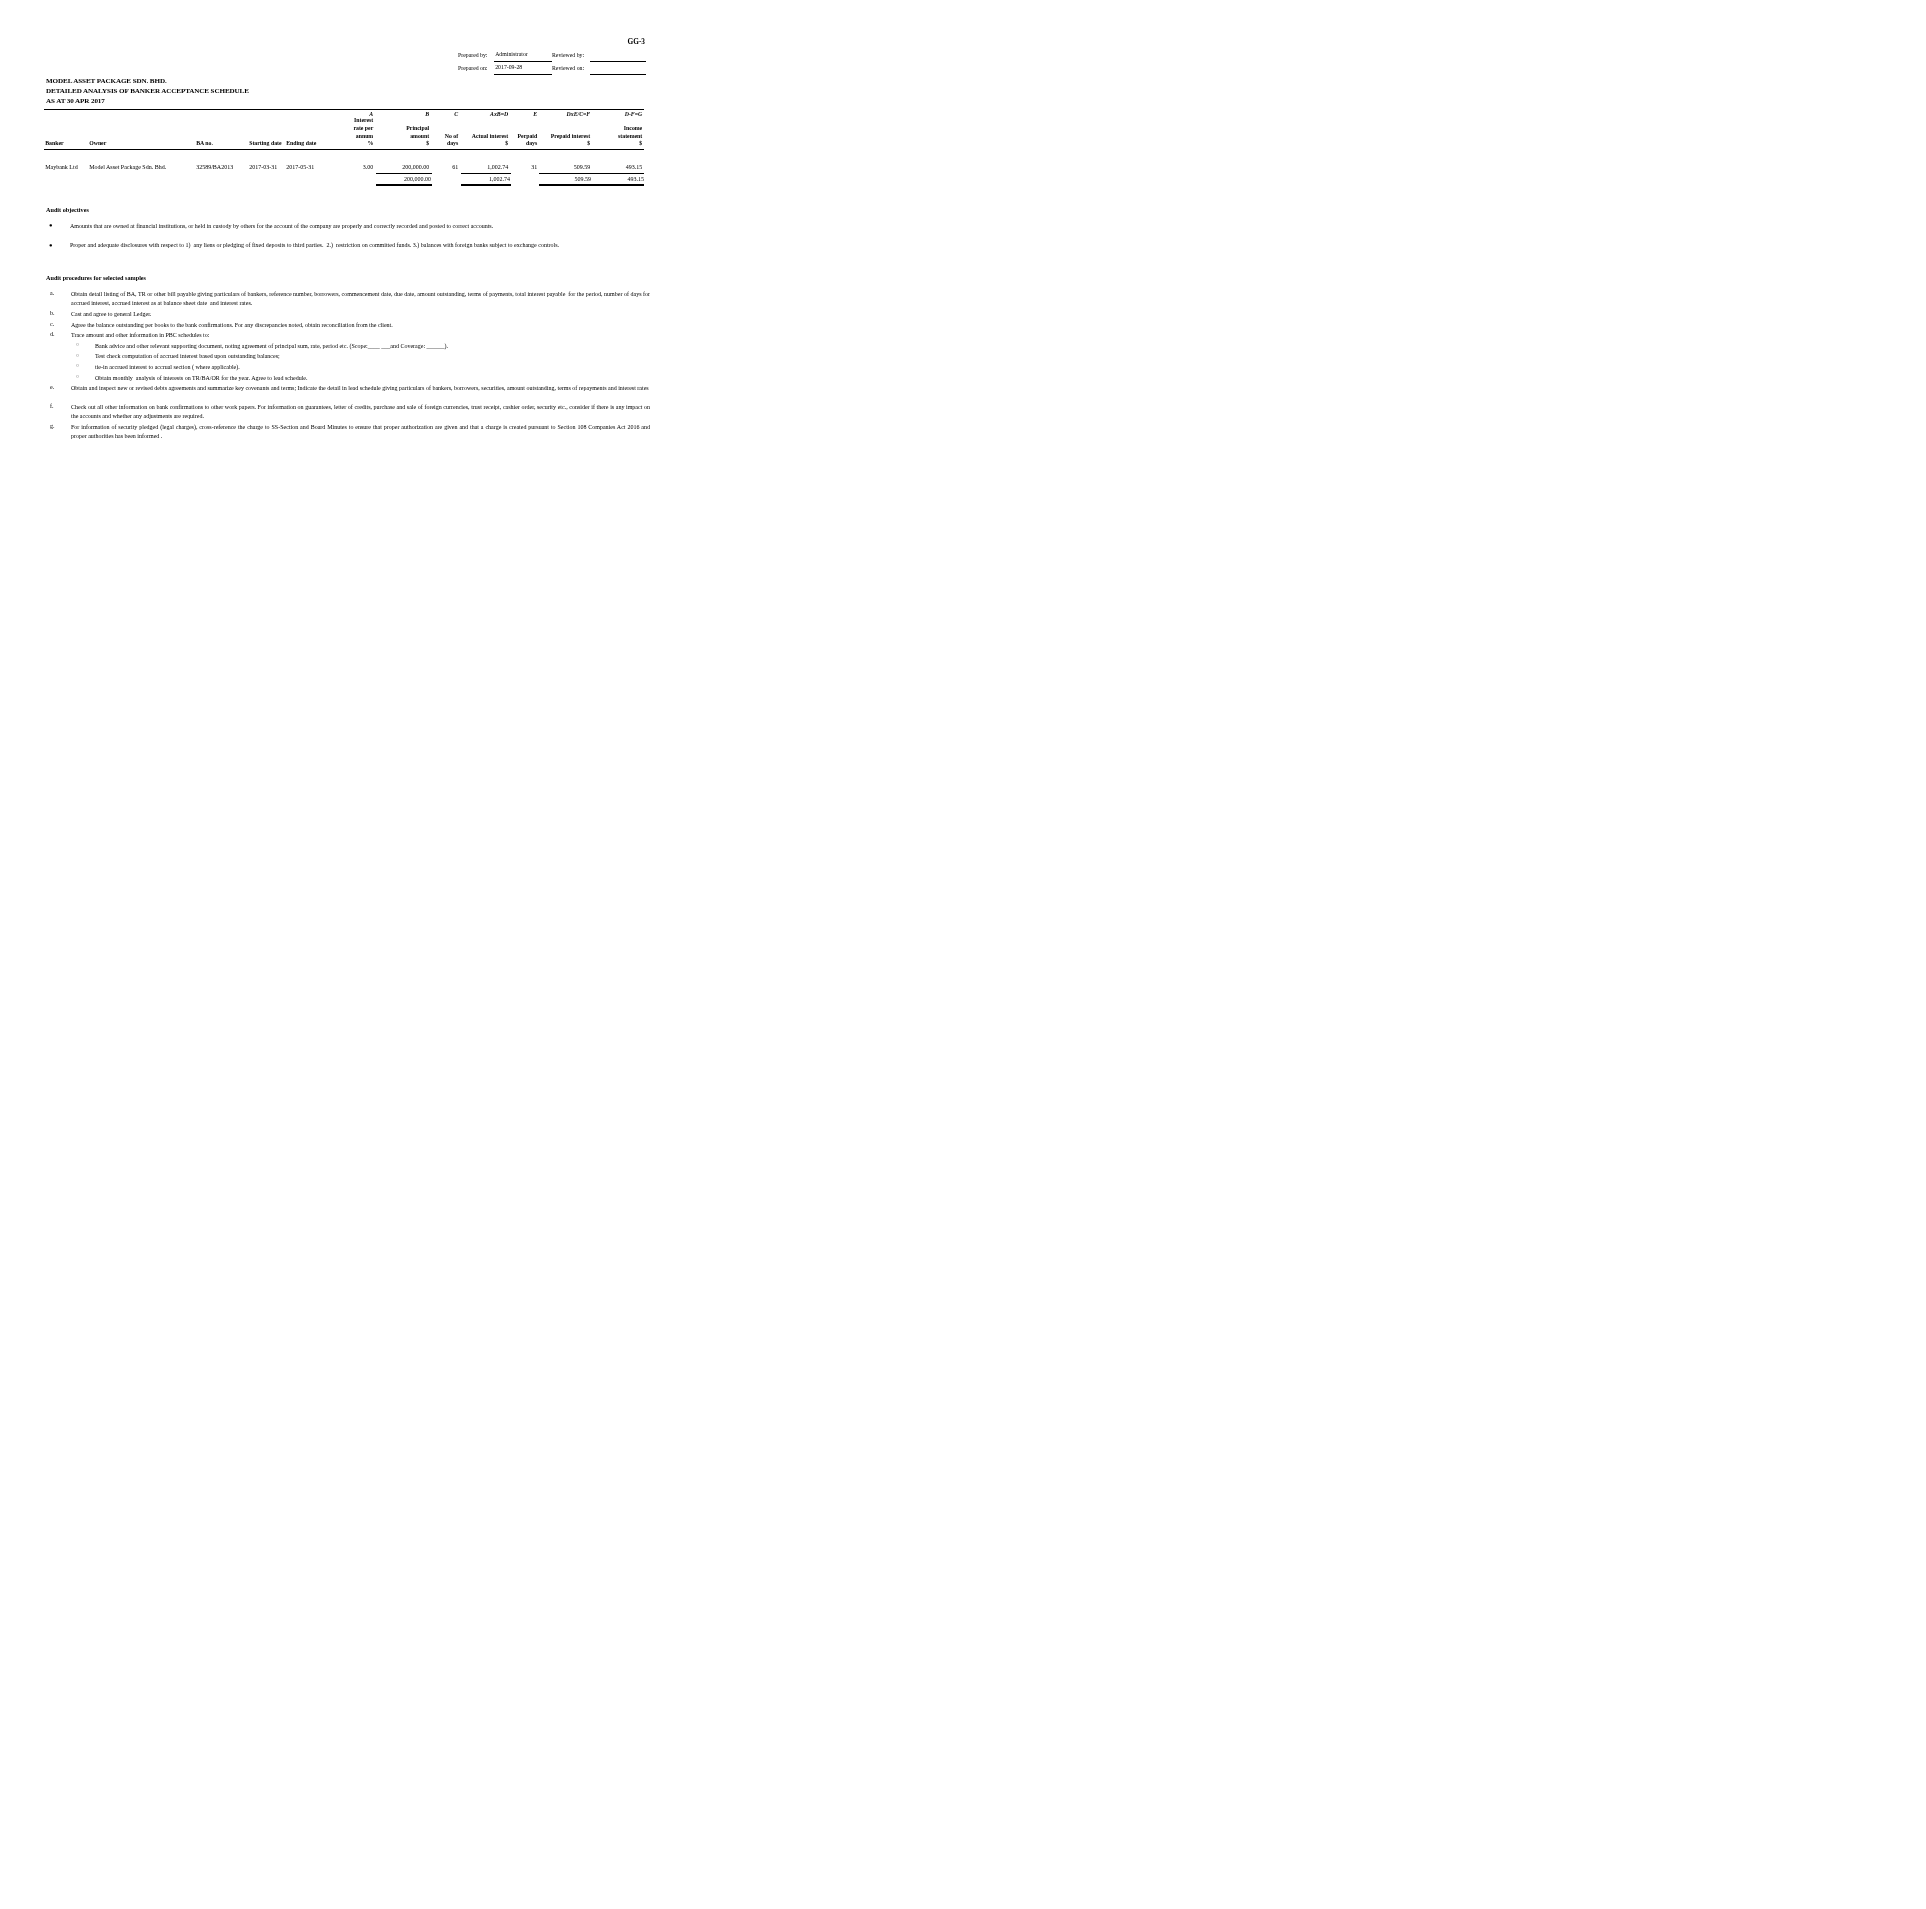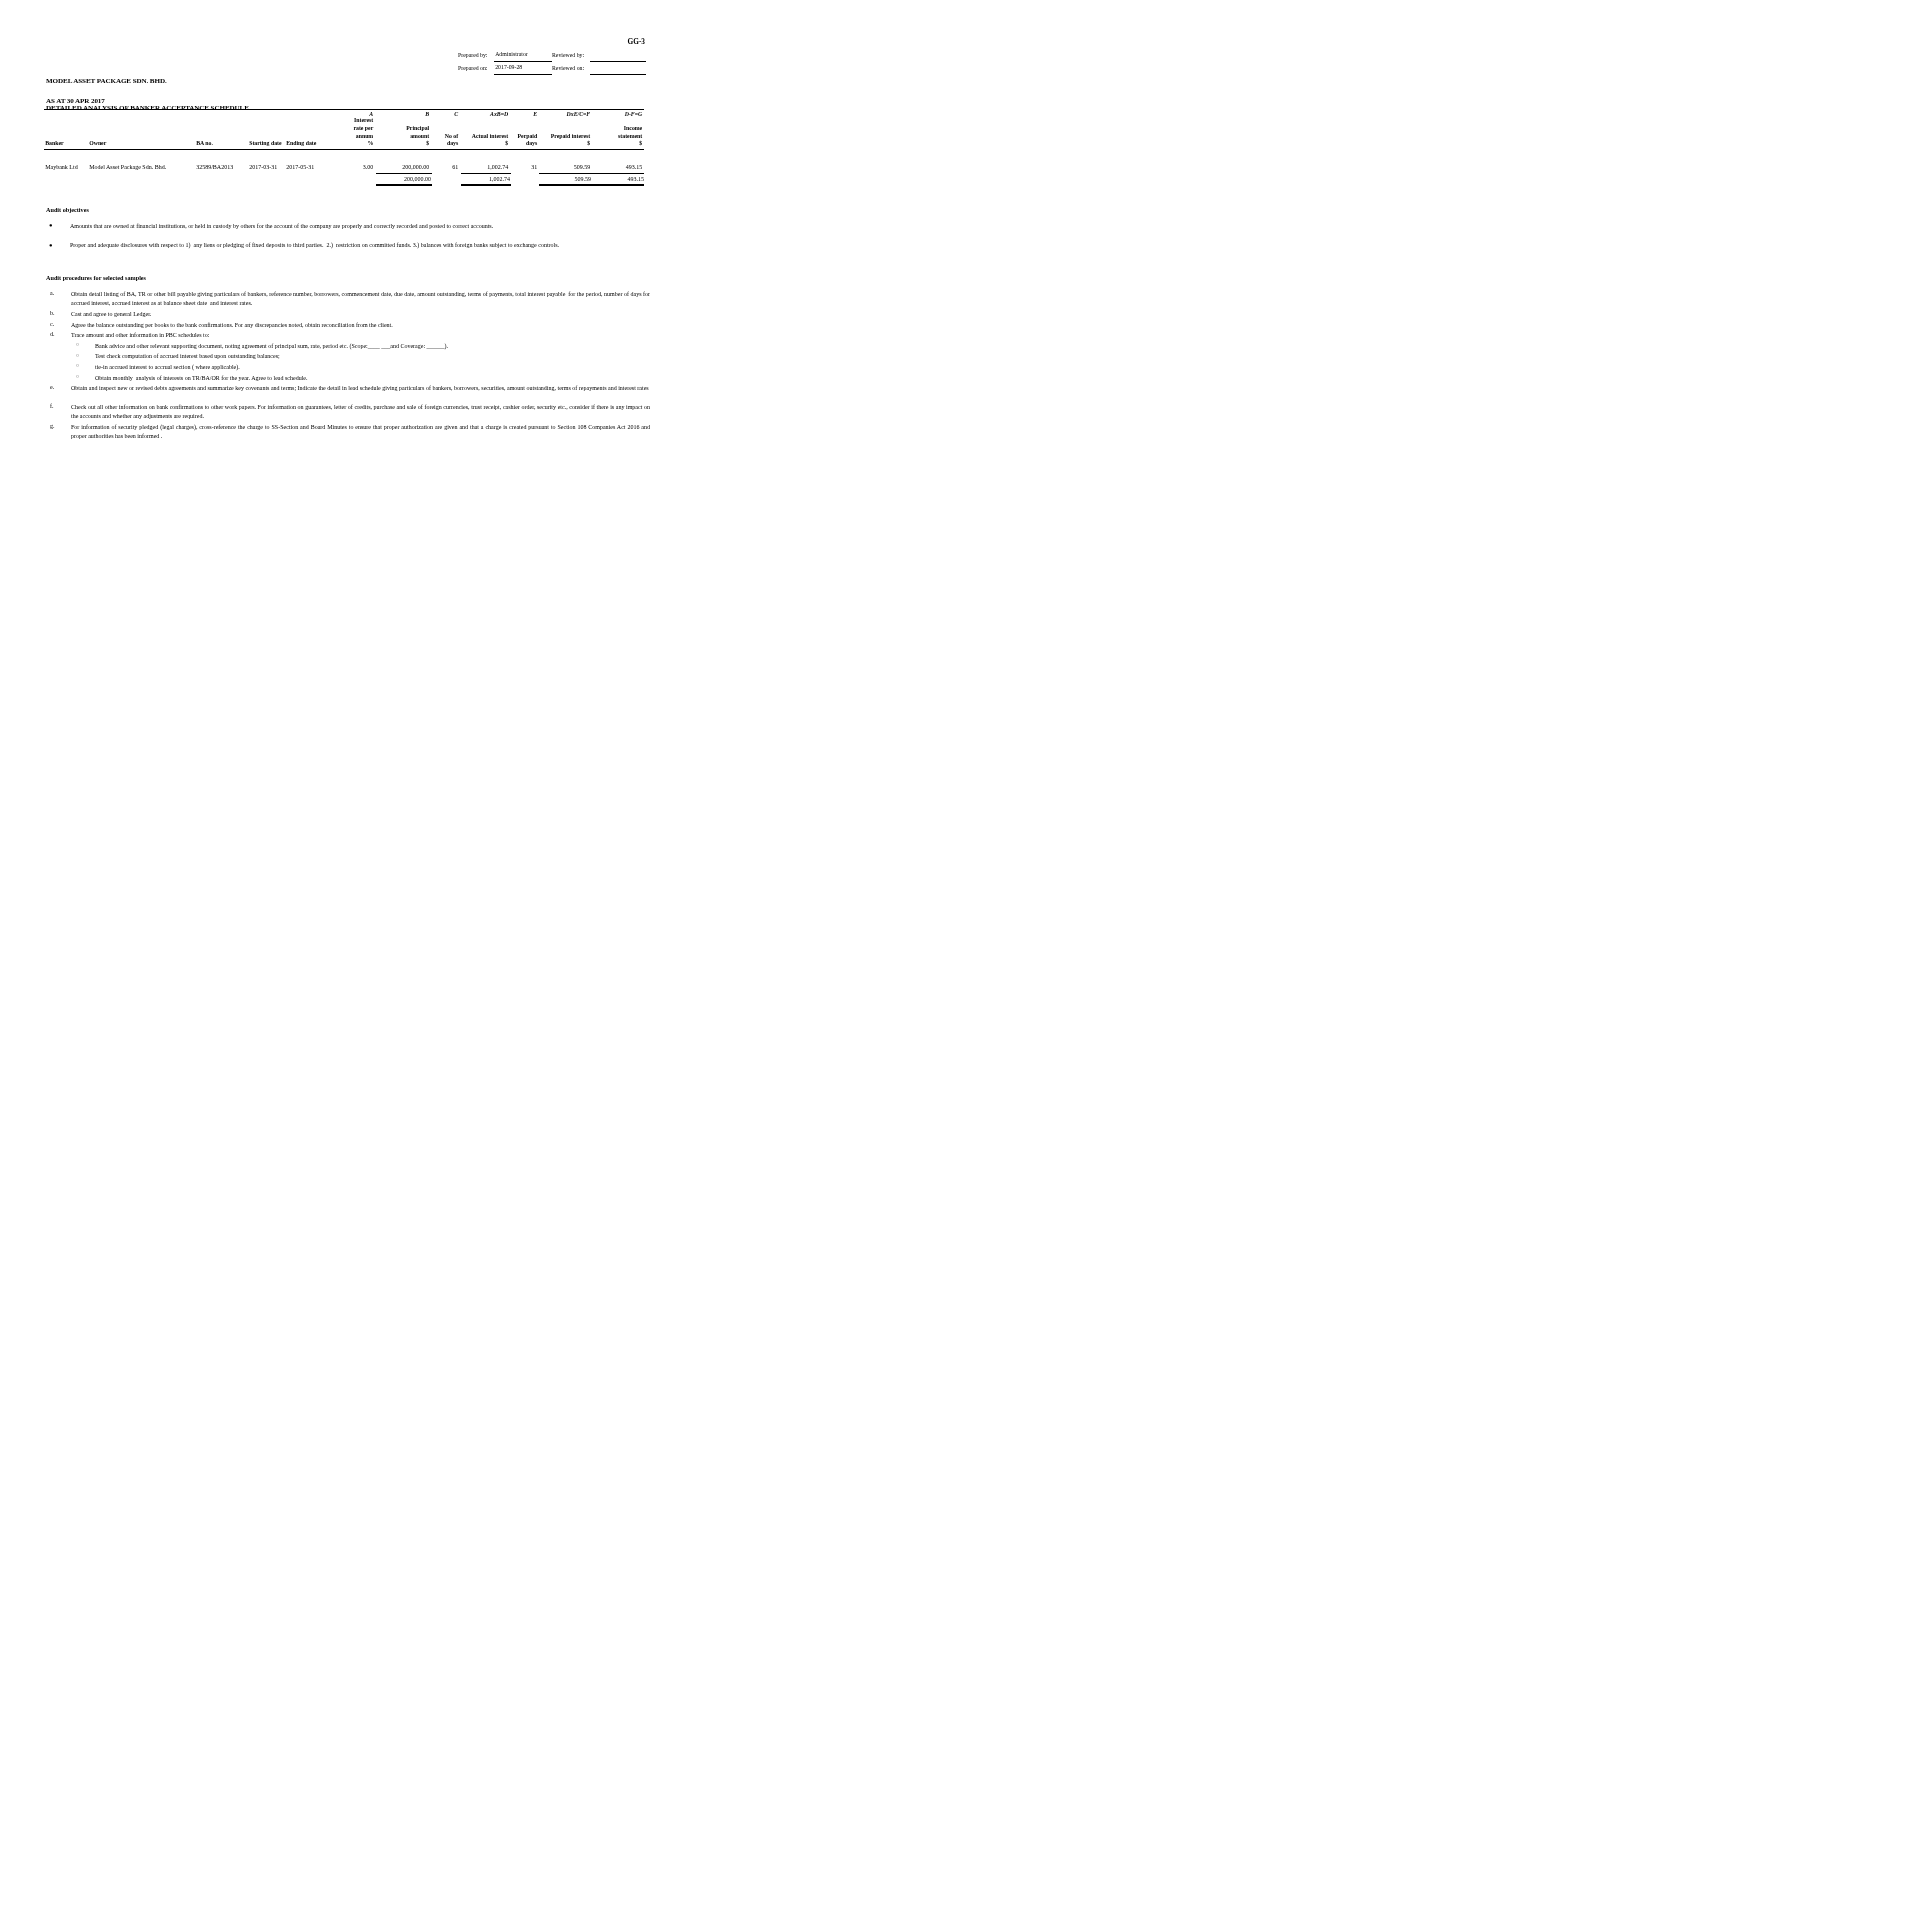--- a/index.html
+++ b/index.html
@@ -49,21 +49,21 @@
   <div class="abs prep-value" style="left:494px;top:51px;width:57px;height:10.4px;">Administrator</div>
   <div class="abs prep-label" style="left:552px;top:52px;">Reviewed by:</div>
   <div class="abs prep-value" style="left:590px;top:51px;width:55px;height:10.4px;"></div>
 
   <div class="abs prep-label" style="left:458px;top:65px;">Prepared on:</div>
   <div class="abs prep-value" style="left:494px;top:64px;width:57px;height:10.4px;">2017-09-28</div>
   <div class="abs prep-label" style="left:552px;top:65px;">Reviewed on:</div>
   <div class="abs prep-value" style="left:590px;top:64px;width:55px;height:10.4px;"></div>
 
   <div class="abs title" style="top:77px;">MODEL ASSET PACKAGE SDN. BHD.</div>
-  <div class="abs title" style="top:104px;">DETAILED ANALYSIS OF BANKER ACCEPTANCE SCHEDULE</div>
+  <div class="abs title" style="top:87px;">DETAILED ANALYSIS OF BANKER ACCEPTANCE SCHEDULE</div>
   <div class="abs title" style="top:97px;">AS AT 30 APR 2017</div>
 
   <div class="abs tline" style="top:109px;"></div>
 
   <div class="abs thead">
     <div class="hcell c1 al">
       <span class="hlabel al">Banker</span>
       </div>
     <div class="hcell c2 al">
       <span class="hlabel al">Owner</span>

